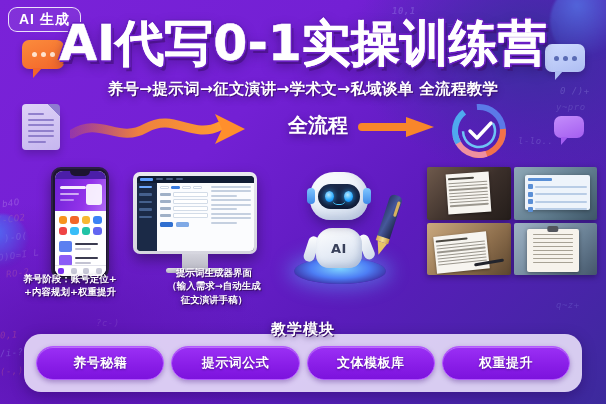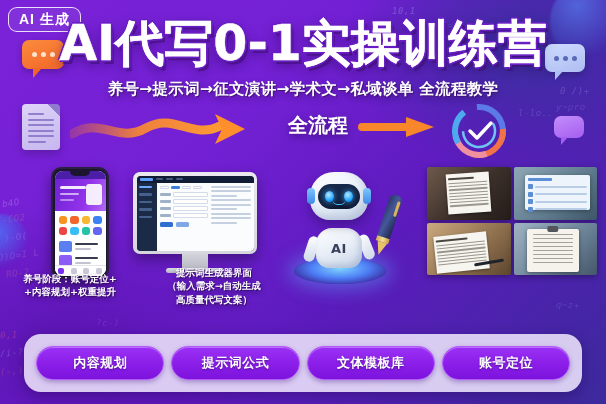--- a/index.html
+++ b/index.html
@@ -33,21 +33,21 @@
   .cb-c { left: 4px;  top: 232px; transform: rotate(-8deg); color: rgba(255,255,255,0.18); }
   .cb-d { left: -2px; top: 250px; transform: rotate(-8deg); color: rgba(255,255,255,0.15); }
   .cb-e { left: 6px;  top: 268px; transform: rotate(-8deg); color: rgba(255,160,140,0.20); }
   .cb-f { left: 0px;  top: 330px; transform: rotate(-4deg); color: rgba(255,120,120,0.28); }
   .cb-g { left: -6px; top: 348px; transform: rotate(-4deg); color: rgba(180,200,255,0.25); }
   .cb-h { left: 0px;  top: 366px; transform: rotate(-4deg); color: rgba(255,140,110,0.24); }
   .cb-i { left: 392px; top: 6px;  color: rgba(190,200,255,0.22); font-weight: bold; }
   .cb-j { left: 430px; top: 20px; color: rgba(190,200,255,0.16); }
   .cb-k { left: 560px; top: 86px; color: rgba(190,200,255,0.22); }
   .cb-l { left: 556px; top: 102px;color: rgba(190,200,255,0.17); }
-  .cb-m { left: 518px; top: 108px;color: rgba(190,200,255,0.20); }
+  .cb-m { left: 518px; top: 136px;color: rgba(190,200,255,0.20); }
   .cb-n { left: 556px; top: 300px;color: rgba(160,180,255,0.18); }
   .cb-o { left: 96px;  top: 318px;color: rgba(255,255,255,0.10); }
 
   .blob {
     position: absolute; border-radius: 50%;
     background: radial-gradient(circle at 35% 30%, rgba(90,150,255,0.55), rgba(40,60,190,0.05) 70%);
     filter: blur(1px); pointer-events: none;
   }
   .blob-tr { width: 78px; height: 78px; right: -22px; top: -18px; }
   .blob-l  { width: 54px; height: 54px; left: -26px; top: 214px;
@@ -697,22 +697,23 @@
           <i></i>
           <i></i>
       </div>
     </div>
   </div>
 
   <div class="cap cap-1" style="white-space: pre-line;">养号阶段：账号定位+
 +内容规划+权重提升</div>
   <div class="cap cap-2" style="white-space: pre-line;">提示词生成器界面
 （输入需求→自动生成
-高质量代写文案）</div>
-
+征文演讲手稿）</div>
+
+  <div class="modules-title">教学模块</div>
   <div class="panel">
-    <div class="pill">内容规划</div>
+    <div class="pill">养号秘籍</div>
     <div class="pill">提示词公式</div>
     <div class="pill">文体模板库</div>
-    <div class="pill">账号定位</div>
+    <div class="pill">权重提升</div>
   </div>
 
 </div>
 
 </body></html>

